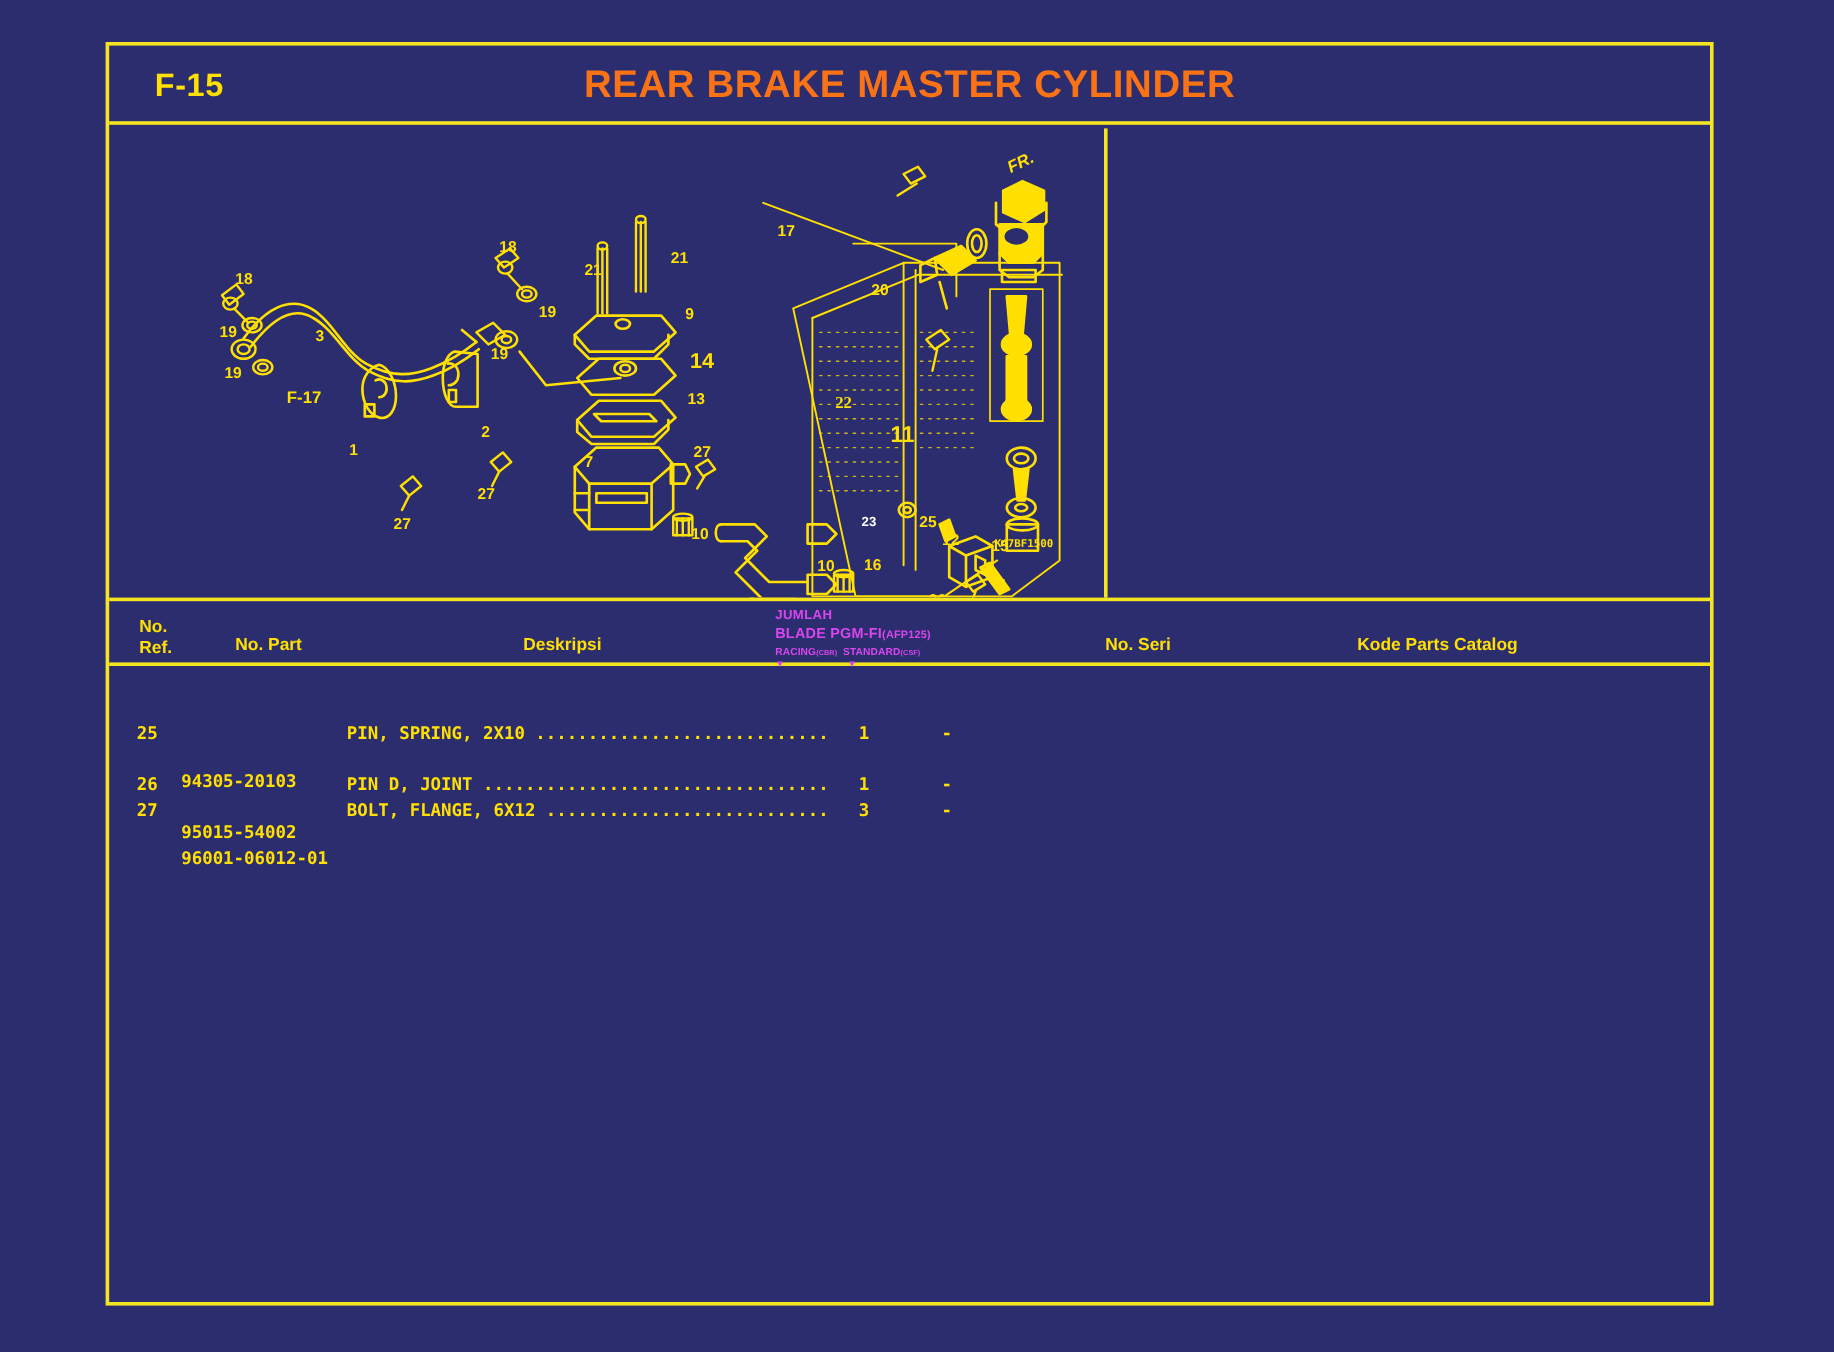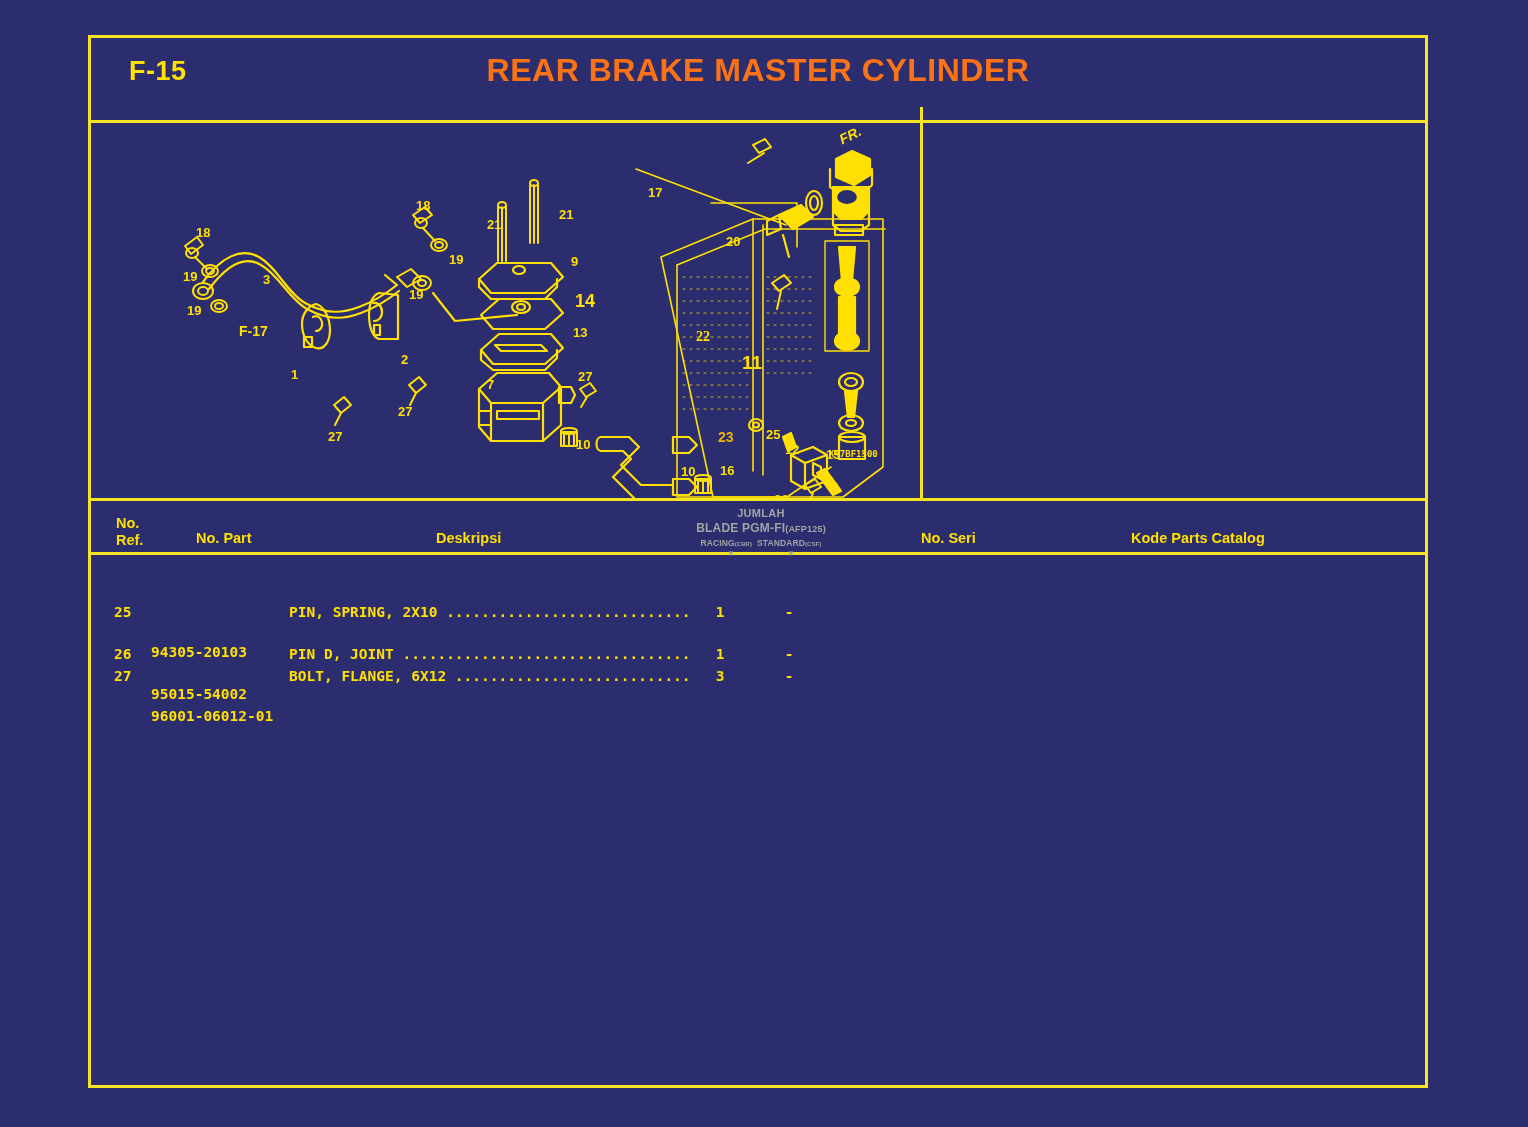--- a/index.html
+++ b/index.html
@@ -11,21 +11,21 @@
     position:relative;
   }
   .page-frame{
     position:absolute;left:88px;top:35px;
     width:1340px;height:1053px;
     border:3px solid #f5e520;
     box-sizing:border-box;
   }
   
   .title-band{
-    position:absolute;left:0;top:0;width:100%;height:85px;
+    position:absolute;left:0;top:0;width:100%;height:66px;
     border-bottom:3px solid #f5e520;
     box-sizing:border-box;
   }
   .fig-code{
     position:absolute;left:38px;top:18px;
     color:#ffe000;font-size:27px;font-weight:bold;
     letter-spacing:.5px;
   }
   .fig-title{
     position:absolute;left:0;top:14px;width:100%;
@@ -58,21 +58,21 @@
     position:absolute;color:#ffe000;font-weight:bold;
     font-size:14.5px;line-height:1.18;
   }
   .th-noref{left:25px;top:14px;}
   .th-nopart{left:105px;top:29px;}
   .th-desk{left:345px;top:29px;}
   .th-seri{left:830px;top:29px;}
   .th-kode{left:1040px;top:29px;}
   .th-jumlah{
     position:absolute;left:555px;top:6px;width:230px;
-    text-align:center;color:#a3a3a3;font-weight:bold;
+    color:#d946ef;font-weight:bold;
   }
   .jl1{font-size:11px;letter-spacing:.3px;}
   .jl2{font-size:12px;margin-top:2px;letter-spacing:.2px;}
   .jl3{font-size:8.5px;margin-top:3px;letter-spacing:.1px;}
   .jl3 .sub{font-size:6px;}
   .jl4{font-size:8px;margin-top:1px;}
   .jl4 span{display:inline-block;}
   .jl4 .c1{width:60px;}
   .jl4 .c2{width:60px;}
   
@@ -324,21 +324,21 @@
           <div style="position: absolute; color: rgb(255, 224, 0); font-size: 13px; font-weight: bold; left: 396px; top: 270px;">7</div>
           <div style="position: absolute; color: rgb(255, 224, 0); font-size: 13px; font-weight: bold; left: 487px; top: 262px;">27</div>
           <div style="position: absolute; color: rgb(255, 224, 0); font-size: 13px; font-weight: bold; left: 485px; top: 330px;">10</div>
           <div style="position: absolute; color: rgb(255, 224, 0); font-size: 13px; font-weight: bold; left: 532px; top: 388px;">8</div>
           <div style="position: absolute; color: rgb(255, 224, 0); font-size: 13px; font-weight: bold; left: 590px; top: 357px;">10</div>
           <div style="position: absolute; color: rgb(255, 224, 0); font-size: 13px; font-weight: bold; left: 557px; top: 78px;">17</div>
           <div style="position: absolute; color: rgb(255, 224, 0); font-size: 13px; font-weight: bold; left: 635px; top: 127px;">20</div>
           <div style="position: absolute; color: rgb(255, 224, 0); font-size: 14px; font-weight: bold; left: 605px; top: 222px; font-family: Liberation Serif, serif;">22</div>
           <div style="position: absolute; color: rgb(255, 224, 0); font-size: 13px; font-weight: bold; left: 752px; top: 213px;">6</div>
           <div style="position: absolute; color: rgb(255, 224, 0); font-size: 19px; font-weight: bold; left: 651px; top: 245px;">11</div>
-          <div style="position: absolute; color: #eab308; font-size: 14px; font-weight: bold; left: 627px; top: 322px;">23</div>
+          <div style="position: absolute; color: #ffffff; font-size: 11px; font-weight: bold; left: 627px; top: 322px;">23</div>
           <div style="position: absolute; color: rgb(255, 224, 0); font-size: 13px; font-weight: bold; left: 675px; top: 320px;">25</div>
           <div style="position: absolute; color: rgb(255, 224, 0); font-size: 13px; font-weight: bold; left: 694px; top: 335px;">12</div>
           <div style="position: absolute; color: rgb(255, 224, 0); font-size: 13px; font-weight: bold; left: 629px; top: 356px;">16</div>
           <div style="position: absolute; color: rgb(255, 224, 0); font-size: 13px; font-weight: bold; left: 735px; top: 340px;">15</div>
           <div style="position: absolute; color: rgb(255, 224, 0); font-size: 13px; font-weight: bold; left: 740px; top: 373px;">5</div>
           <div style="position: absolute; color: rgb(255, 224, 0); font-size: 13px; font-weight: bold; left: 683px; top: 385px;">26</div>
         </div>
 
       <div style="position:absolute;left:748px;top:20px;color:#ffe000;font-size:14px;font-weight:bold;
                   font-style:italic;transform:rotate(-26deg);">FR.</div>

